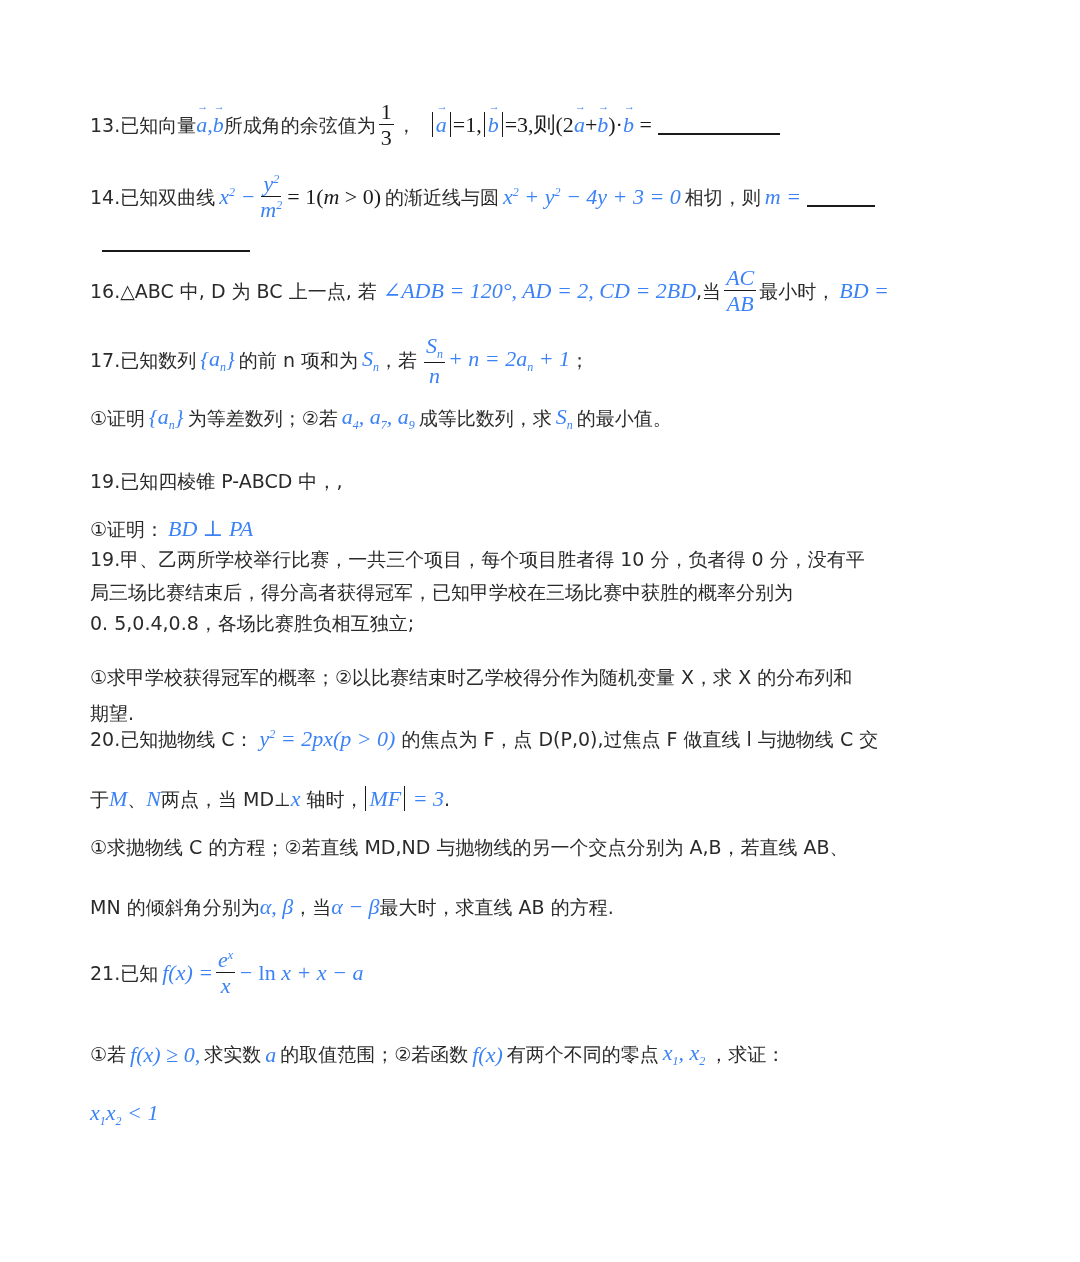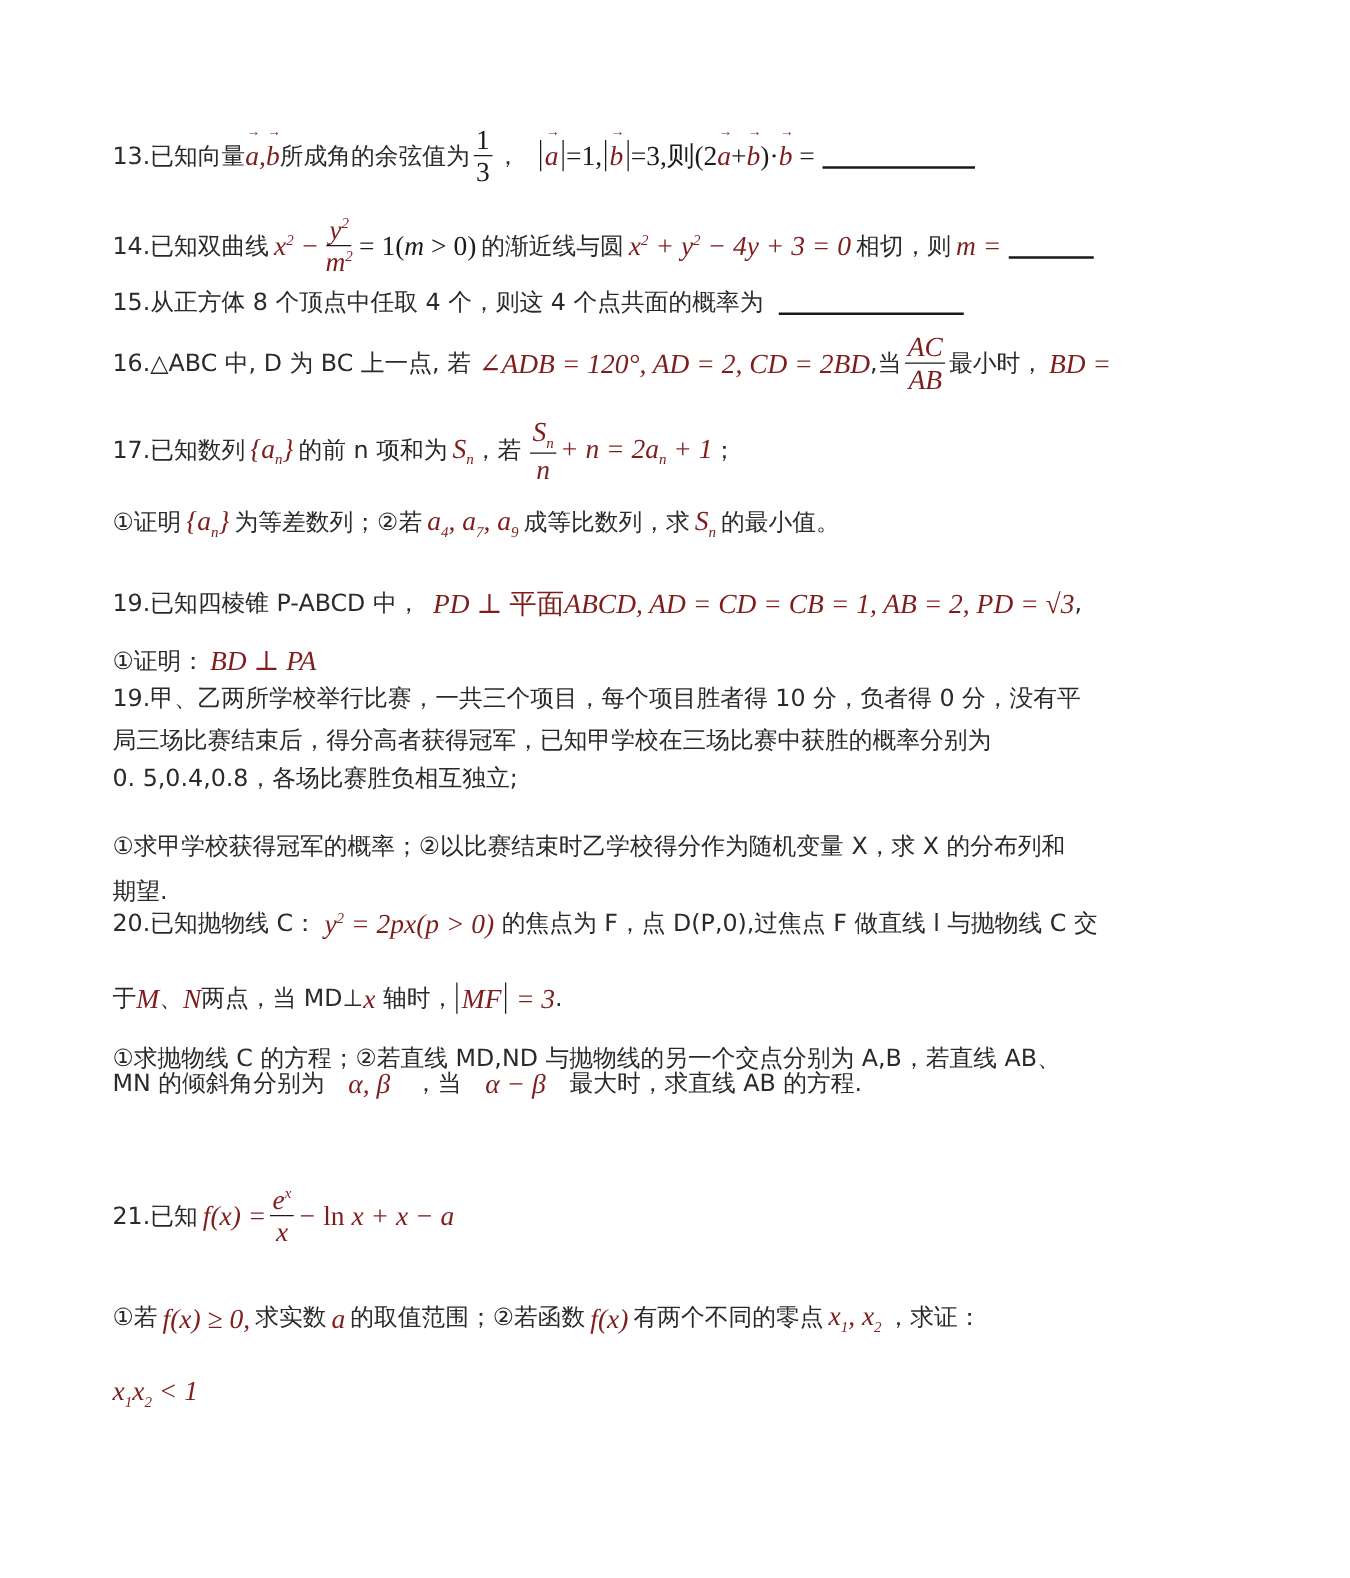--- a/index.html
+++ b/index.html
@@ -1,19 +1,19 @@
 <!DOCTYPE html>
 <html><head>
 <meta charset="utf-8">
 <style>
   html, body { margin:0; padding:0; background:#ffffff; }
   body { width:1080px; height:1262px; position:relative; overflow:hidden;
          font-family:"DejaVu Sans", "Liberation Sans", sans-serif; color:#2a2a2a; }
   .line { position:absolute; left:90px; font-size:19px; line-height:1; white-space:nowrap; display:flex; align-items:center; }
-  .m { font-family:"Liberation Serif", "DejaVu Serif", serif; font-style:italic; font-size:22px; color:#7f1d1d; }
+  .m { font-family:"Liberation Serif", "DejaVu Serif", serif; font-style:italic; font-size:22px; color:#3b82f6; }
   .mn { font-family:"Liberation Serif", "DejaVu Serif", serif; font-size:22px; color:#1a1a1a; }
   .frac { display:inline-flex; flex-direction:column; align-items:center; vertical-align:middle; margin:0 3px; }
   .frac .num { padding:0 2px; border-bottom:1.3px solid #1a1a1a; line-height:1.1; }
   .frac .den { padding:0 2px; line-height:1.15; }
   .blank { display:inline-block; border-bottom:2px solid #1a1a1a; height:18px; margin-left:6px; }
   .vec { position:relative; display:inline-block; }
   .vec::before { content:"→"; position:absolute; top:-13px; left:1px; font-size:11px; font-style:normal; }
   .abs { border-left:1.5px solid #1a1a1a; border-right:1.5px solid #1a1a1a; padding:0 3px; margin:0 2px; }
 </style>
 </head>
@@ -43,21 +43,20 @@
   </span>
   <span class="mn">= 1(<i>m</i> &gt; 0)</span>
   <span style="margin:0 4px;">的渐近线与圆</span>
   <span class="m">x<sup style="font-size:12px;">2</sup> + y<sup style="font-size:12px;">2</sup> − 4y + 3 = 0</span>
   <span style="margin:0 4px;">相切，则</span>
   <span class="m">m =</span>
   <span class="blank" style="width:68px;"></span>
 </div>
 
 <div class="line" style="top:232px;">
-  <span>15.从正方体 8 个顶点中任取 4 个，则这 4 个点共面的概率为</span>
   <span class="blank" style="width:148px; margin-left:12px;"></span>
 </div>
 
 <div class="line" style="top:266px;">
   <span>16.△ABC 中, D 为 BC 上一点, 若</span>
   <span class="m" style="margin-left:6px;">∠ADB = 120°, AD = 2, CD = 2BD</span>
   <span>,当</span>
   <span class="frac m">
     <span class="num">AC</span>
     <span class="den">AB</span>
@@ -84,21 +83,20 @@
   <span class="m" style="margin:0 4px;">{a<sub style="font-size:12px;">n</sub>}</span>
   <span>为等差数列；②若</span>
   <span class="m" style="margin:0 4px;">a<sub style="font-size:12px;">4</sub>, a<sub style="font-size:12px;">7</sub>, a<sub style="font-size:12px;">9</sub></span>
   <span>成等比数列，求</span>
   <span class="m" style="margin:0 4px;">S<sub style="font-size:12px;">n</sub></span>
   <span>的最小值。</span>
 </div>
 
 <div class="line" style="top:472px;">
   <span>19.已知四棱锥 P-ABCD 中，</span>
-  <span class="m" style="margin-left:10px;">PD ⊥ <span style="font-style:normal;">平面</span>ABCD, AD = CD = CB = 1, AB = 2, PD = √3</span>
   <span>,</span>
 </div>
 <div class="line" style="top:518px;">
   <span>①证明：</span>
   <span class="m" style="margin:0 4px;">BD ⊥ PA</span>
 </div>
 
 <div class="line" style="top:550px;">19.甲、乙两所学校举行比赛，一共三个项目，每个项目胜者得 10 分，负者得 0 分，没有平</div>
 <div class="line" style="top:583px;">局三场比赛结束后，得分高者获得冠军，已知甲学校在三场比赛中获胜的概率分别为</div>
 <div class="line" style="top:614px;">0. 5,0.4,0.8，各场比赛胜负相互独立;</div>
@@ -115,21 +113,21 @@
     <span class="m">M</span>
     <span>、</span>
     <span class="m">N</span>
     <span>两点，当 MD⊥</span>
     <span class="m">x</span>
     <span>&nbsp;轴时，</span>
   <span class="m"><span class="abs">MF</span> = 3</span>
     <span>.</span>
 </div>
 <div class="line" style="top:838px;">①求抛物线 C 的方程；②若直线 MD,ND 与抛物线的另一个交点分别为 A,B，若直线 AB、</div>
-<div class="line" style="top:856px;gap:19px;">
+<div class="line" style="top:896px;">
   <span>MN 的倾斜角分别为</span>
     <span class="m">α, β</span>
     <span>，当</span>
     <span class="m">α − β</span>
     <span>最大时，求直线 AB 的方程.</span>
 </div>
 
 <div class="line" style="top:948px;">
   <span>21.已知</span>
   <span class="m" style="margin-left:4px;">f(x) =</span>

